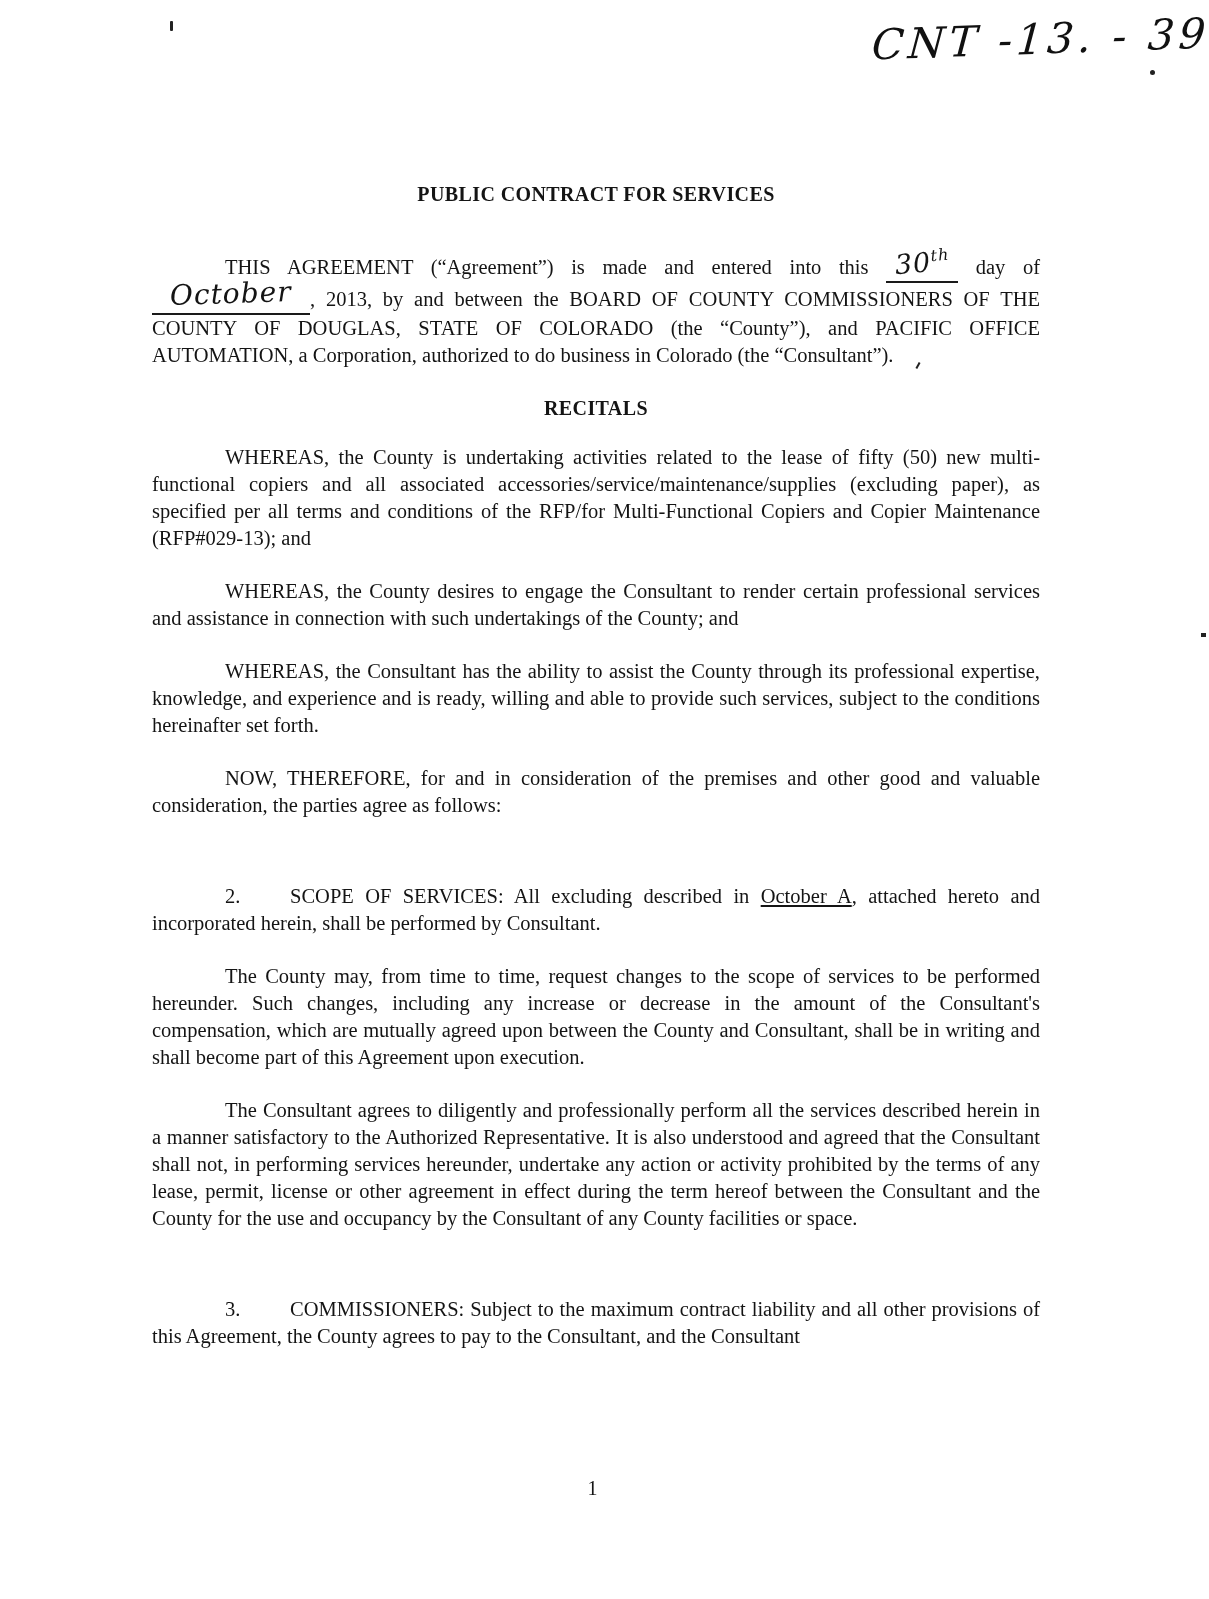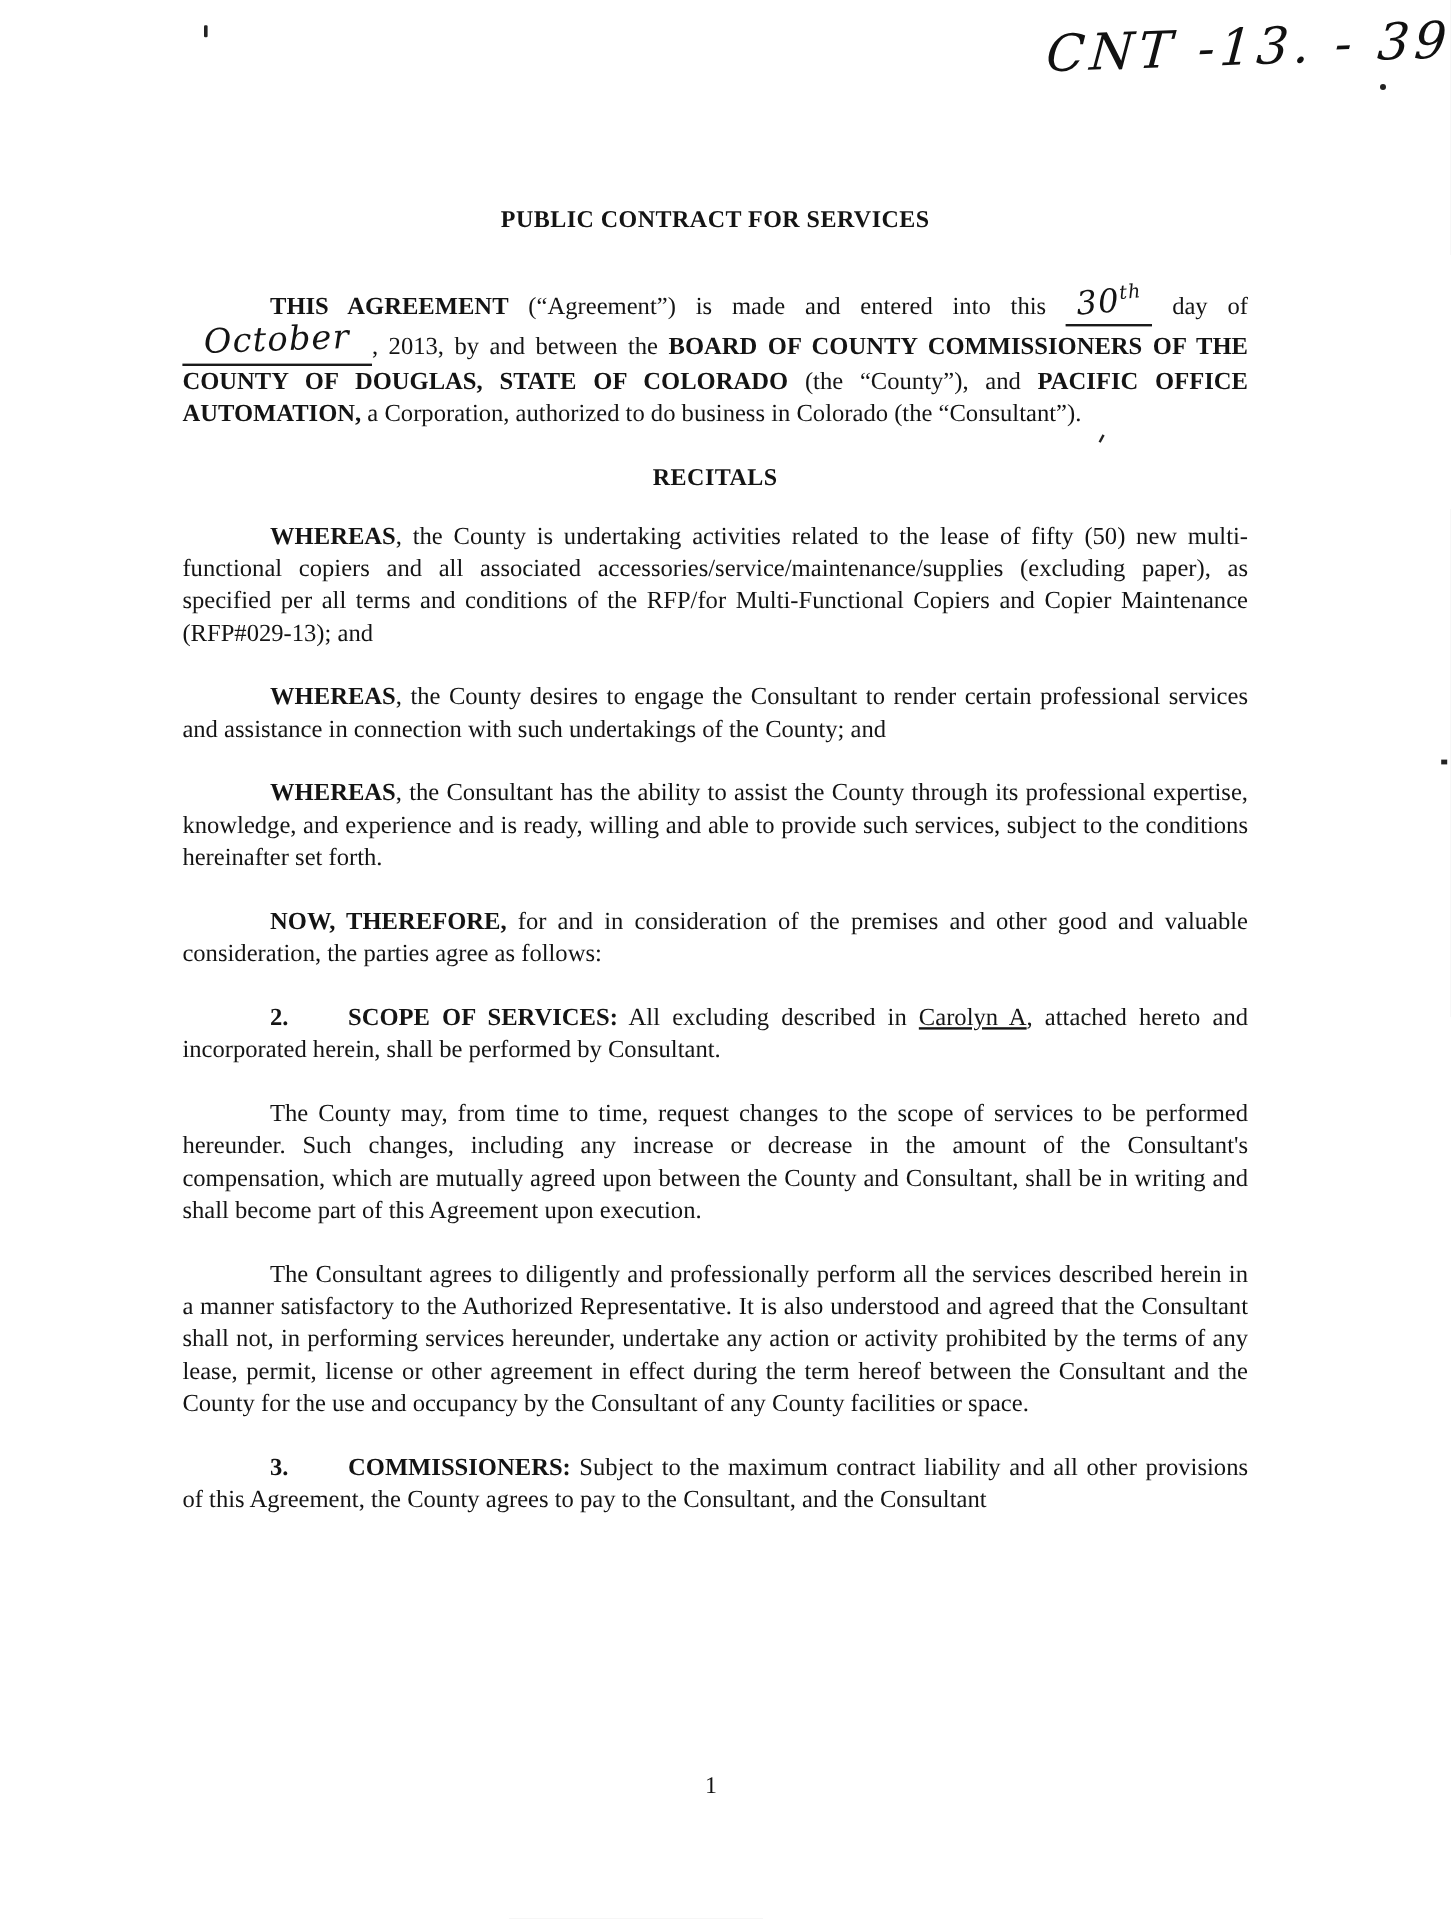--- a/index.html
+++ b/index.html
@@ -8,21 +8,21 @@
     position:relative;
     width:1209px; height:1599px;
     background:#fff;
     font-family:"Liberation Serif", serif;
     color:#141414;
     overflow:hidden;
     margin:0 auto;
   }
   .content {
     position:absolute;
-    left:152px; top:170px;
+    left:152px; top:181px;
     width:888px;
   }
   .doc-title {
     font-size:20px;
     font-weight:bold;
     text-align:center;
     letter-spacing:0.4px;
     line-height:27px;
     margin-bottom:43px;
   }
@@ -34,21 +34,21 @@
     margin:0 0 26px 0;
   }
   .recitals-heading {
     font-size:20px;
     font-weight:bold;
     text-align:center;
     letter-spacing:0.4px;
     line-height:27px;
     margin:8px 0 22px 0;
   }
-  b { font-weight:bold; }
+  b { font-weight:normal;margin-top:38px; }
   .secnum {
     display:inline-block;
     width:65px;
     text-indent:0;
   }
   .u { text-decoration:underline; }
   
   .blank {
     display:inline-block;
     text-indent:0;
@@ -123,21 +123,21 @@
 
     <p><b>WHEREAS</b><span>, the County is undertaking activities related to the lease of fifty (50) new multi-functional copiers and all associated accessories/service/maintenance/supplies (excluding paper), as specified per all terms and conditions of the RFP/for Multi-Functional Copiers and Copier Maintenance (RFP#029-13); and</span></p>
 
     <p><b>WHEREAS</b><span>, the County desires to engage the Consultant to render certain professional services and assistance in connection with such undertakings of the County; and</span></p>
 
     <p><b>WHEREAS</b><span>, the Consultant has the ability to assist the County through its professional expertise, knowledge, and experience and is ready, willing and able to provide such services, subject to the conditions hereinafter set forth.</span></p>
 
     <p><b>NOW, THEREFORE,</b><span> for and in consideration of the premises and other good and valuable consideration, the parties agree as follows:</span></p>
 
 
-    <p><b class="secnum">2.</b><b>SCOPE OF SERVICES:</b><span> All excluding described in </span><span class="u">Carolyn A</span><span>, attached hereto and incorporated herein, shall be performed by Consultant.</span></p>
+    <p><b class="secnum">2.</b><b>SCOPE OF SERVICES:</b><span> All excluding described in </span><span class="u">October A</span><span>, attached hereto and incorporated herein, shall be performed by Consultant.</span></p>
 
     <p>The County may, from time to time, request changes to the scope of services to be performed hereunder. Such changes, including any increase or decrease in the amount of the Consultant's compensation, which are mutually agreed upon between the County and Consultant, shall be in writing and shall become part of this Agreement upon execution.</p>
 
     <p>The Consultant agrees to diligently and professionally perform all the services described herein in a manner satisfactory to the Authorized Representative.  It is also understood and agreed that the Consultant shall not, in performing services hereunder, undertake any action or activity prohibited by the terms of any lease, permit, license or other agreement in effect during the term hereof between the Consultant and the County for the use and occupancy by the Consultant of any County facilities or space.</p>
 
     <p><b class="secnum">3.</b><b>COMMISSIONERS:</b><span> Subject to the maximum contract liability and all other provisions of this Agreement, the County agrees to pay to the Consultant, and the Consultant</span></p>
 
   </div>
 
   <div class="page-number">1</div>

